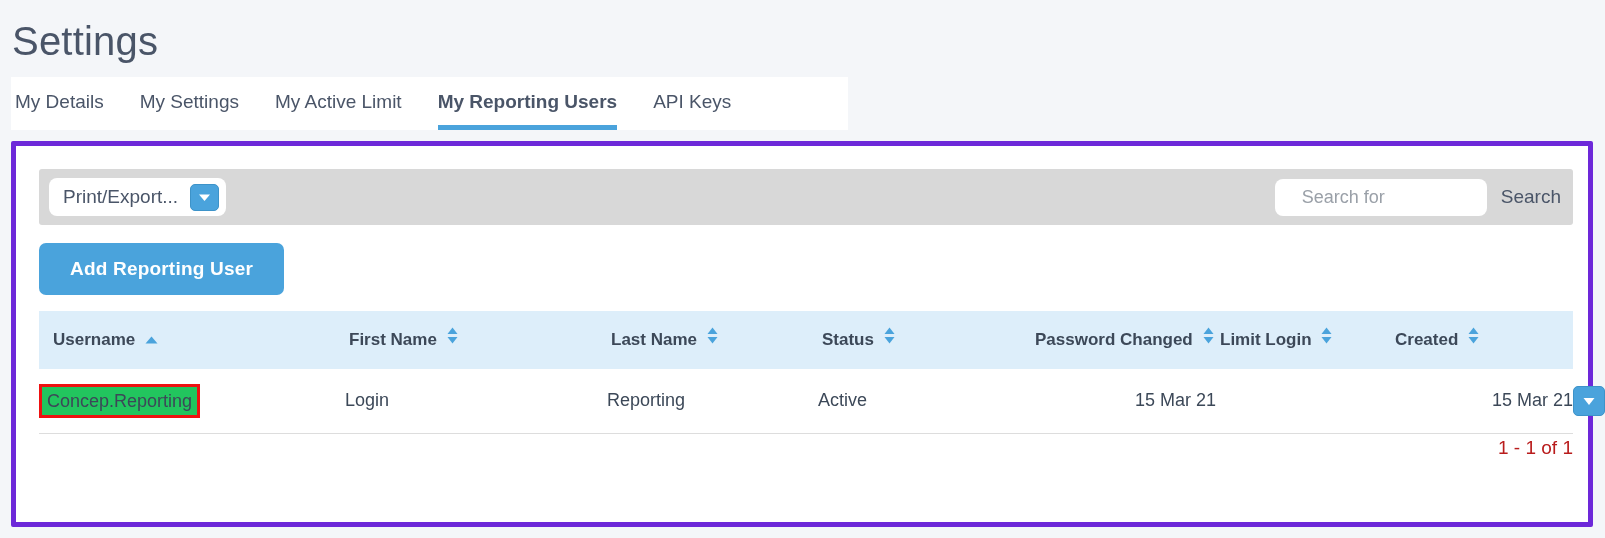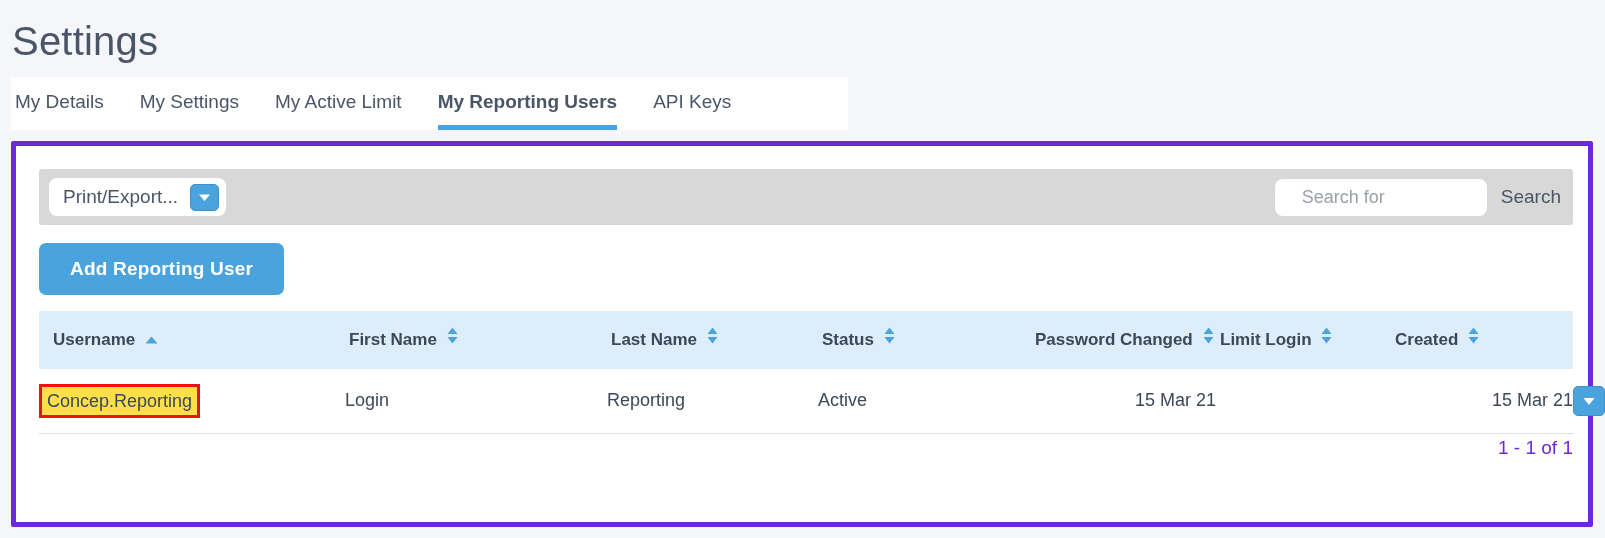--- a/index.html
+++ b/index.html
@@ -203,21 +203,21 @@
     padding: 0;
     height: 64px;
     vertical-align: middle;
     border-bottom: 1px solid #dddddd;
     box-sizing: border-box;
   }
   .cell-pad { padding-left: 10px; }
 
   .hl-username {
     display: inline-block;
-    background: #fde047;
+    background: #22c55e;
     border: 3px solid #ee1111;
     padding: 2px 5px;
     line-height: 24px;
     color: #3c4858;
     cursor: pointer;
   }
 
   .row-action {
     width: 30px;
     height: 28px;
@@ -232,21 +232,21 @@
 
   
   .pagination {
     position: absolute;
     left: 23px;
     top: 291px;
     width: 1534px;
     text-align: right;
     font-size: 19px;
     font-weight: 400;
-    color: #6d28d9;
+    color: #b91c1c;
   }
 
   
   .c-username { width: 306px; }
   .c-first    { width: 262px; }
   .c-last     { width: 211px; }
   .c-status   { width: 213px; }
   .c-pwd      { width: 185px; }
   .c-login    { width: 175px; }
   .c-created  { width: 182px; }

